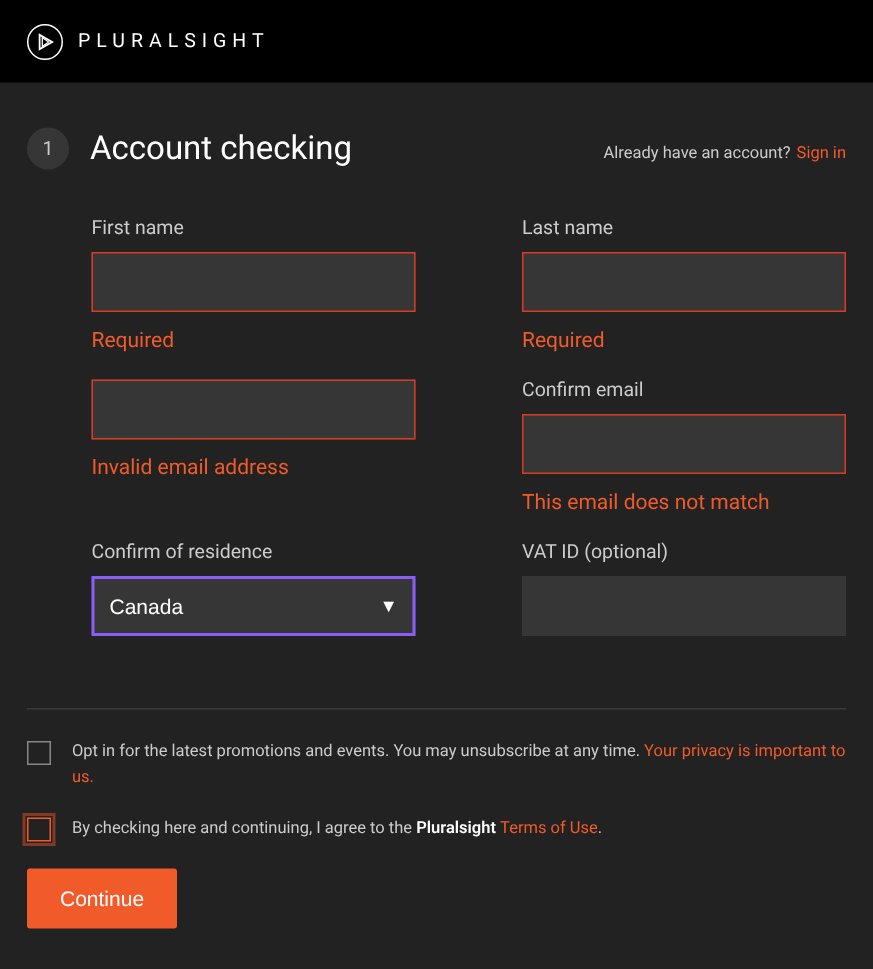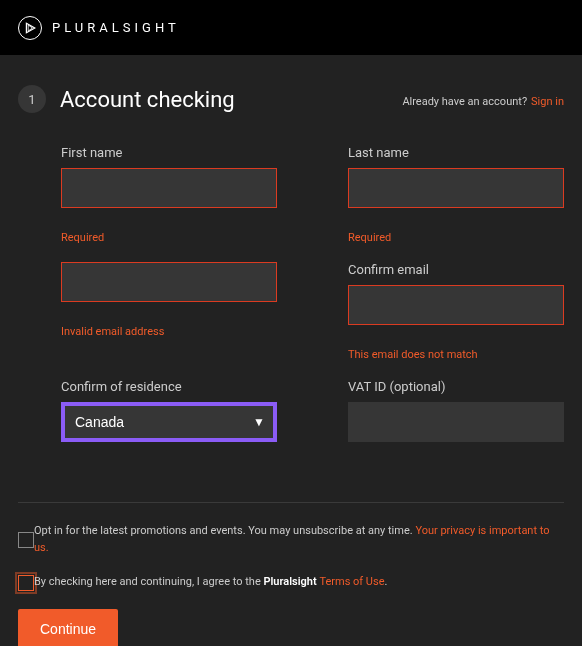--- a/index.html
+++ b/index.html
@@ -15,25 +15,25 @@
 .step-badge { width: 28px; height: 28px; border-radius: 50%; background: #363636; color: #ccc; display: flex; align-items: center; justify-content: center; font-size: 13px; }
 .page-title { color: #fff; font-size: 22px; font-weight: 400; }
 .signin-prompt { color: #ccc; font-size: 11px; margin-top: 36px; }
 .signin-link { color: #f15b2a; font-size: 11px; text-decoration: none; cursor: pointer; }
 .form-grid { display: grid; grid-template-columns: 1fr 1fr; gap: 18px 28px; margin-bottom: 26px; }
 .field { display: flex; flex-direction: column; padding-left: 43px; }
 .field-label { color: #ccc; font-size: 13px; margin-bottom: 8px; }
 .text-input { background: #363636; border: 1px solid #363636; height: 40px; color: #fff; padding: 0 10px; font-size: 14px; outline: none; }
 .text-input.error { border: 1px solid #db3b21; }
 .select-wrap { position: relative; }
-.select-input { background: #363636; border: 4px solid #8b5cf6; height: 40px; color: #fff; padding: 0 10px; font-size: 14px; width: 100%; appearance: none; -webkit-appearance: none; outline: none; }
+.select-input { background: #363636; border: 2px solid #8b5cf6; height: 40px; color: #fff; padding: 0 10px; font-size: 14px; width: 100%; appearance: none; -webkit-appearance: none; outline: none; }
 .chevron { position: absolute; right: 12px; top: 50%; transform: translateY(-50%); pointer-events: none; color: #fff; font-size: 12px; }
-.error-msg { color: #f15b2a; font-size: 11px; margin-top: 23px; min-height: 11px; }
+.error-msg { color: #f15b2a; font-size: 14px; margin-top: 11px; min-height: 11px; }
 .divider { border: none; border-top: 1px solid #3a3a3a; margin: 8px 0 20px 0; }
-.check-row { display: flex; align-items: center; margin-bottom: 18px; }
+.check-row { display: flex; align-items: flex-start; gap: 14px; margin-bottom: 18px; }
 .checkbox { width: 16px; height: 16px; border: 1.5px solid #888; background: transparent; flex-shrink: 0; cursor: pointer; margin-top: 1px; }
 .checkbox.error { border: 1.5px solid #f15b2a; outline: 2px solid rgba(241,91,42,0.45); outline-offset: 1px; }
 .check-text { color: #ccc; font-size: 11px; line-height: 1.5; }
 .check-text .accent { color: #f15b2a; }
 .check-text .bold { color: #fff; font-weight: 600; }
 .continue-btn { background: #f15b2a; color: #fff; border: none; padding: 12px 22px; font-size: 14px; cursor: pointer; border-radius: 2px; }
 </style>
 </head>
 <body>
 

